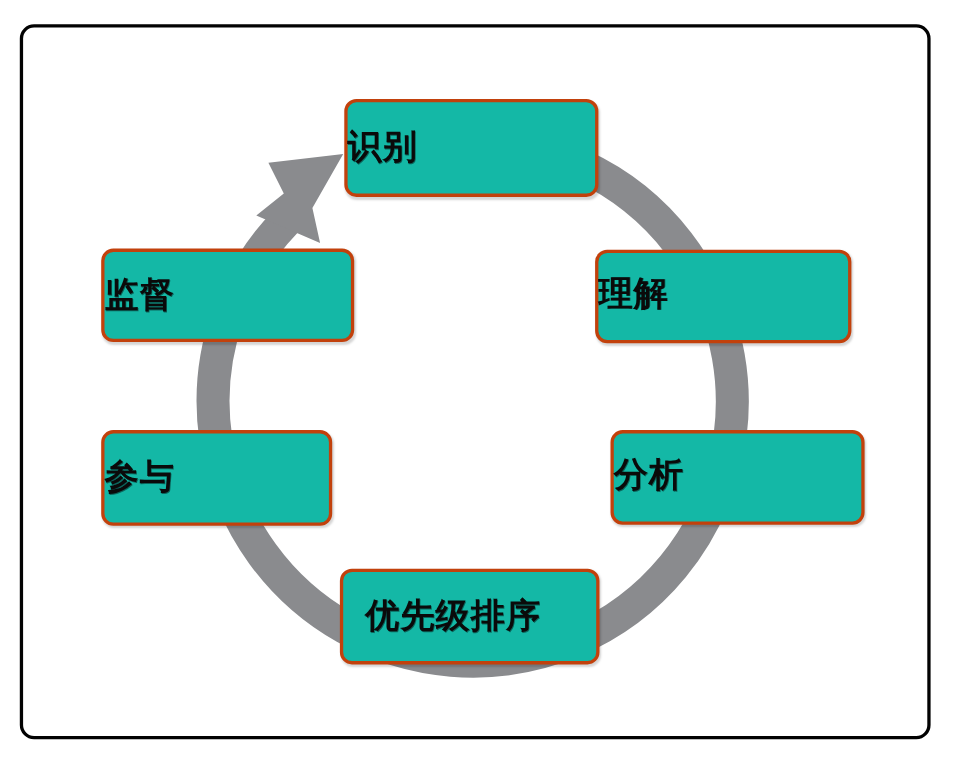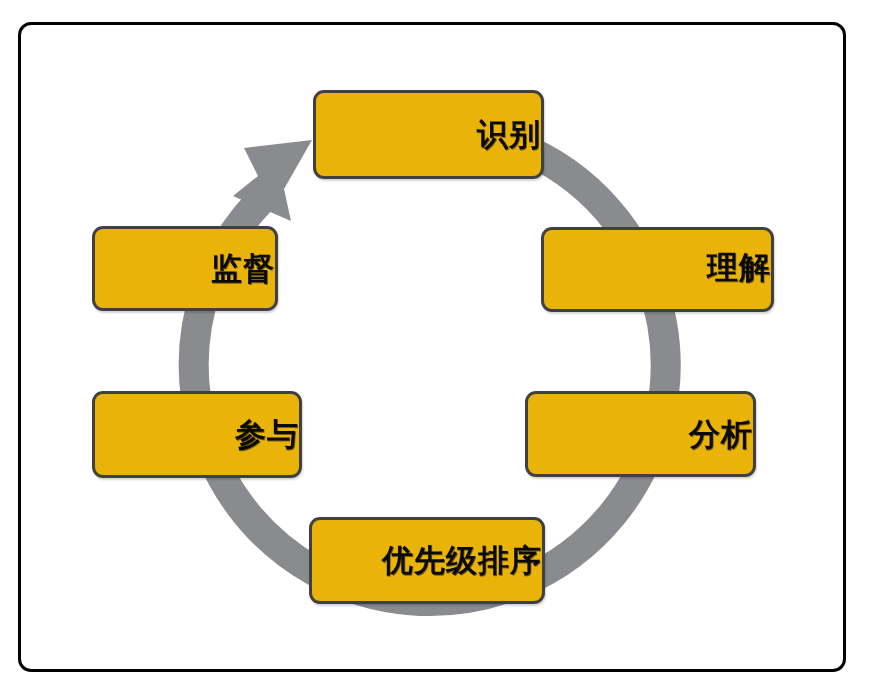--- a/index.html
+++ b/index.html
@@ -36,44 +36,44 @@
     position: absolute;
     left: 0;
     top: 0;
     width: 880px;
     height: 690px;
   }
   
   .step-box {
     position: absolute;
     box-sizing: border-box;
-    background: #eab308;
-    border: 3px solid #404040;
+    background: #14b8a6;
+    border: 3px solid #c2410c;
     border-radius: 11px;
     display: flex;
     align-items: center;
-    justify-content: flex-end;
+    justify-content: flex-start;
     box-shadow: 1px 2px 2px rgba(0,0,0,0.17);
   }
   .step-label {
     font-size: 31px;
     font-weight: bold;
     color: #0a0a0a;
     letter-spacing: 1px;
     line-height: 1;
     white-space: nowrap;
     text-shadow: 0.7px 0.7px 0.6px rgba(0,0,0,0.45);
   }
   
   #step-0 { left: 313px; top: 90px;  width: 231px; height: 89px; }
   #step-1 { left: 541px; top: 227px; width: 233px; height: 85px; font-family: Liberation Mono, monospace; }
-  #step-2 { left: 525px; top: 391px; width: 231px; height: 86px; }
-  #step-3 { left: 309px; top: 517px; width: 236px; height: 87px; }
+  #step-2 { left: 555px; top: 391px; width: 231px; height: 86px; font-family: Liberation Mono, monospace; }
+  #step-3 { left: 309px; top: 517px; width: 236px; height: 87px; padding-left: 20px; }
   #step-4 { left: 92px;  top: 391px; width: 210px; height: 87px; }
-  #step-5 { left: 92px;  top: 226px; width: 186px; height: 85px; padding-left: 44px; }
+  #step-5 { left: 92px;  top: 226px; width: 230px; height: 85px; }
 </style>
 </head>
 <body>
 
 <div id="canvas">
 
   <div id="frame"></div>
 
   <svg id="cycle-svg" viewBox="0 0 880 690" xmlns="http://www.w3.org/2000/svg">
 

